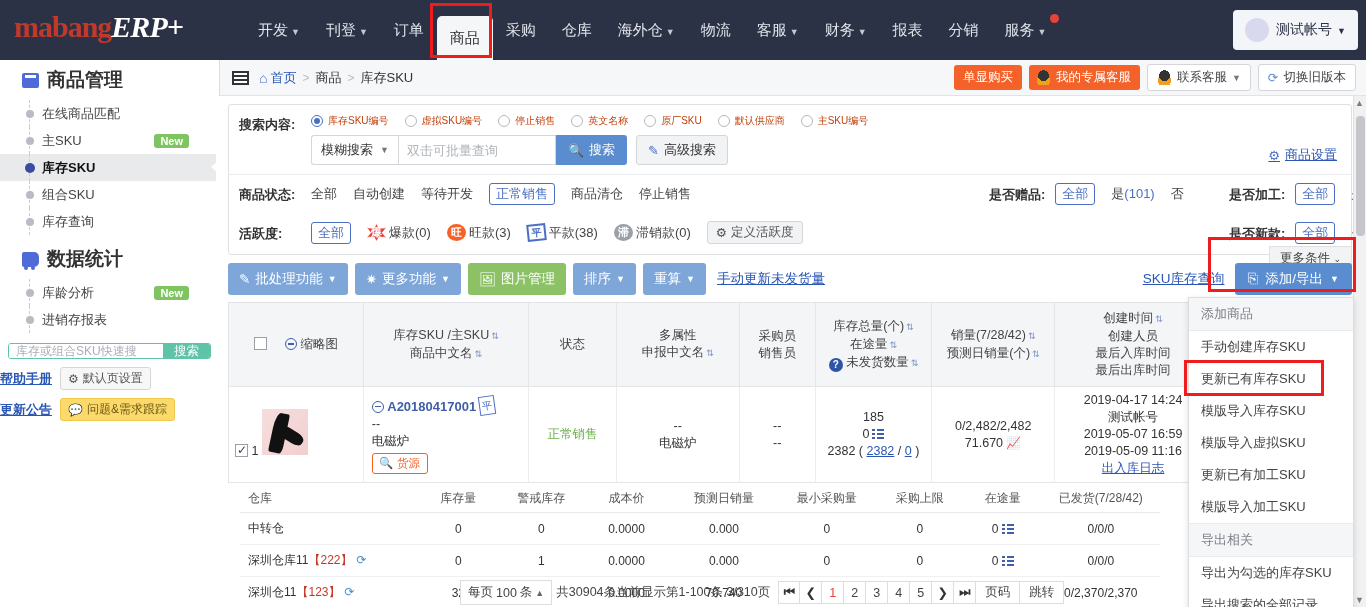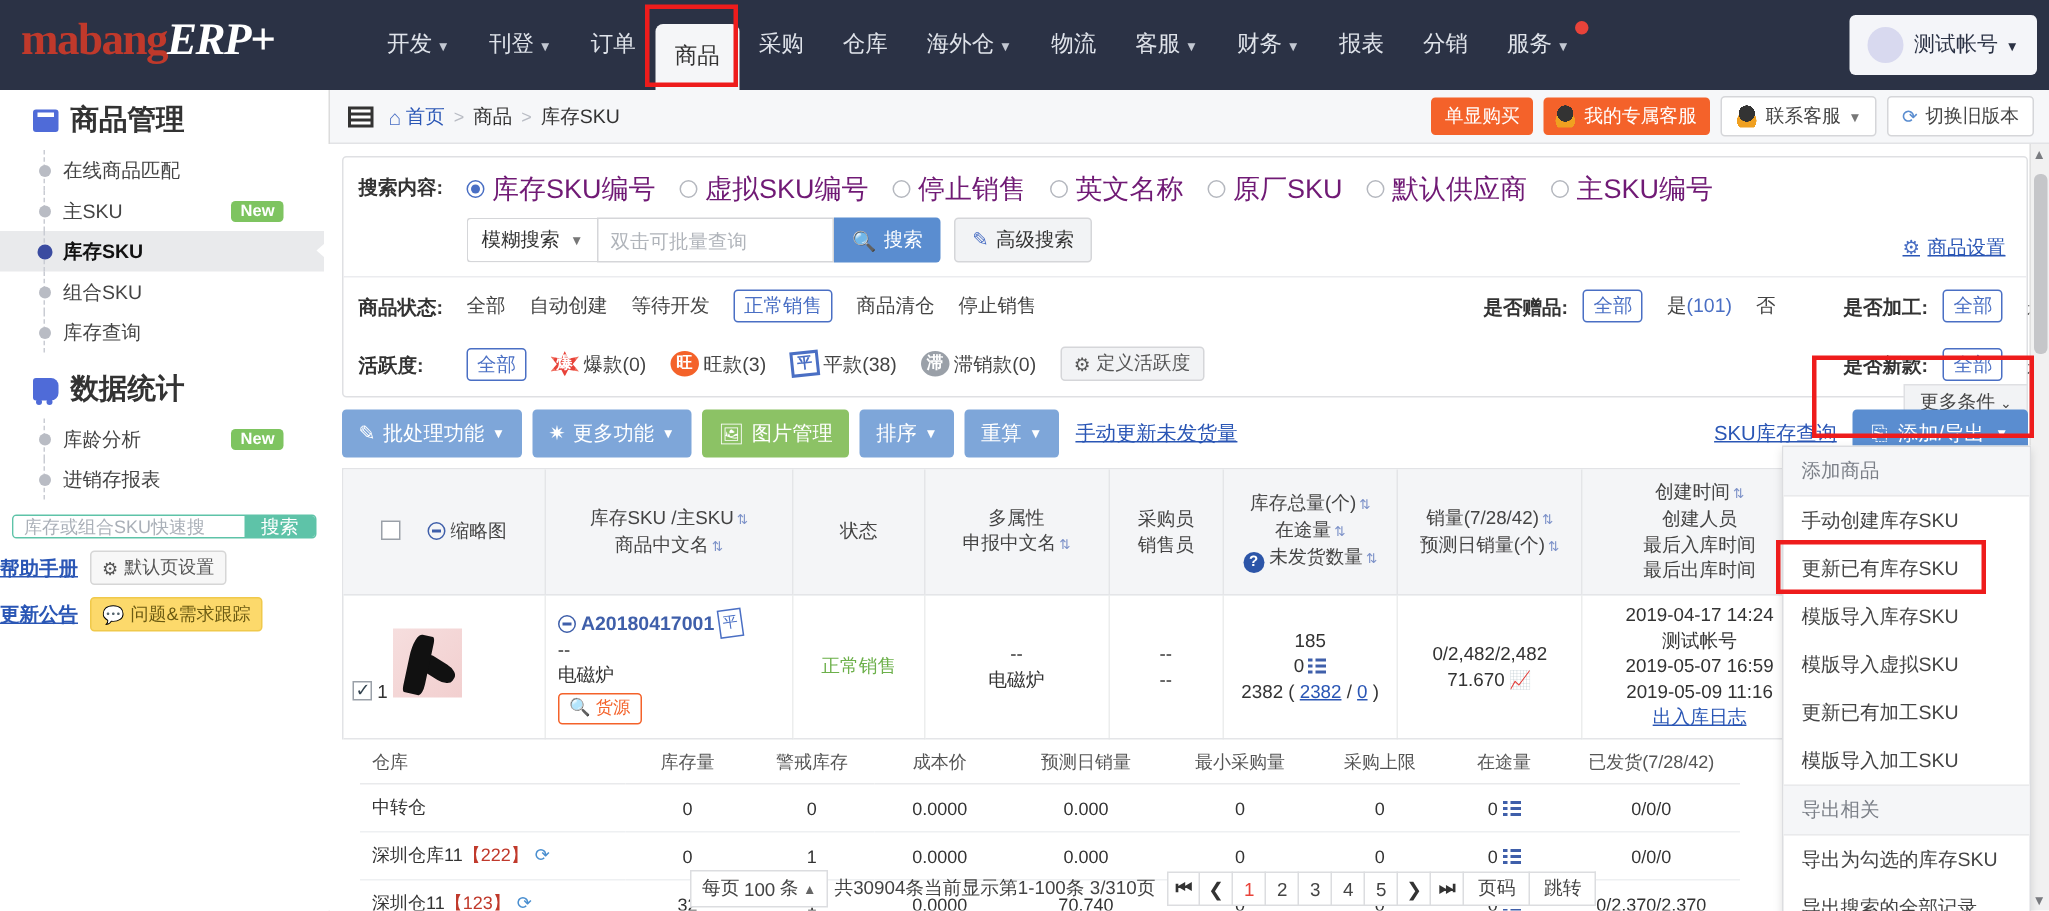--- a/index.html
+++ b/index.html
@@ -63,21 +63,21 @@
   .obtn2{ background:#f4622a; color:#fff; font-size:12.5px; border-radius:3px; padding:4px 9px 4px 7px; cursor:pointer; display:flex; align-items:center; gap:5px;}
   .wbtn{ background:#fff; border:1px solid #d5d6d9; color:#444; font-size:12.5px; border-radius:3px; padding:4px 9px; cursor:pointer; display:flex; align-items:center; gap:5px;}
   .qqw{ display:inline-block; width:15px; height:15px; background:radial-gradient(circle at 50% 38%, #333 0 45%, transparent 46%), radial-gradient(circle at 50% 70%, #f0a020 0 50%, transparent 51%);}
 
   
   .main{ position:absolute; left:216px; top:96px; width:1146px; height:511px; background:#fff; overflow:hidden;}
   .panel{ margin:8px 10px 0 12px; border:1px solid #dfe0e3; border-radius:3px; background:#fff;}
   .srow{ display:flex; align-items:flex-start; padding:9px 0 0 10px;}
   .slabel{ font-weight:bold; font-size:13px; color:#333; width:72px; flex:none; padding-top:2px;}
   .radios{ display:flex; align-items:center; flex-wrap:wrap; gap:0;}
-  .rad{ display:flex; align-items:center; margin-right:16px; font-size:18px; color:#701a75; cursor:pointer;}
+  .rad{ display:flex; align-items:center; margin-right:16px; font-size:10px; color:#c2410c; cursor:pointer;}
   .rd{ width:12px; height:12px; border-radius:50%; border:1px solid #b5b8bf; background:#fff; margin-right:5px; display:inline-block; position:relative;}
   .rd.on{ border-color:#4a6fc4;}
   .rd.on:after{ content:""; position:absolute; left:2px; top:2px; width:6px; height:6px; border-radius:50%; background:#4a6fc4;}
   .inputrow{ display:flex; align-items:center; margin:7px 0 9px 0;}
   .drop{ border:1px solid #d5d6d9; border-right:0; background:#fff; height:30px; display:flex; align-items:center; padding:0 9px; font-size:13px; color:#333; border-radius:3px 0 0 3px; cursor:pointer;}
   .drop .car{ font-size:9px; margin-left:7px; color:#777;}
   .txt{ border:1px solid #d5d6d9; height:30px; width:158px; padding:0 8px; font-size:13px; outline:none;}
   .txt::placeholder{ color:#b0b4ba;}
   .bluebtn{ background:#5a8dd0; color:#fff; height:30px; display:flex; align-items:center; padding:0 12px; font-size:13px; cursor:pointer; gap:5px; border-radius:0 3px 3px 0;}
   .advbtn{ background:#f2f3f5; border:1px solid #d5d6d9; height:30px; display:flex; align-items:center; padding:0 11px; font-size:13px; color:#333; margin-left:9px; border-radius:3px; cursor:pointer; gap:5px;}

